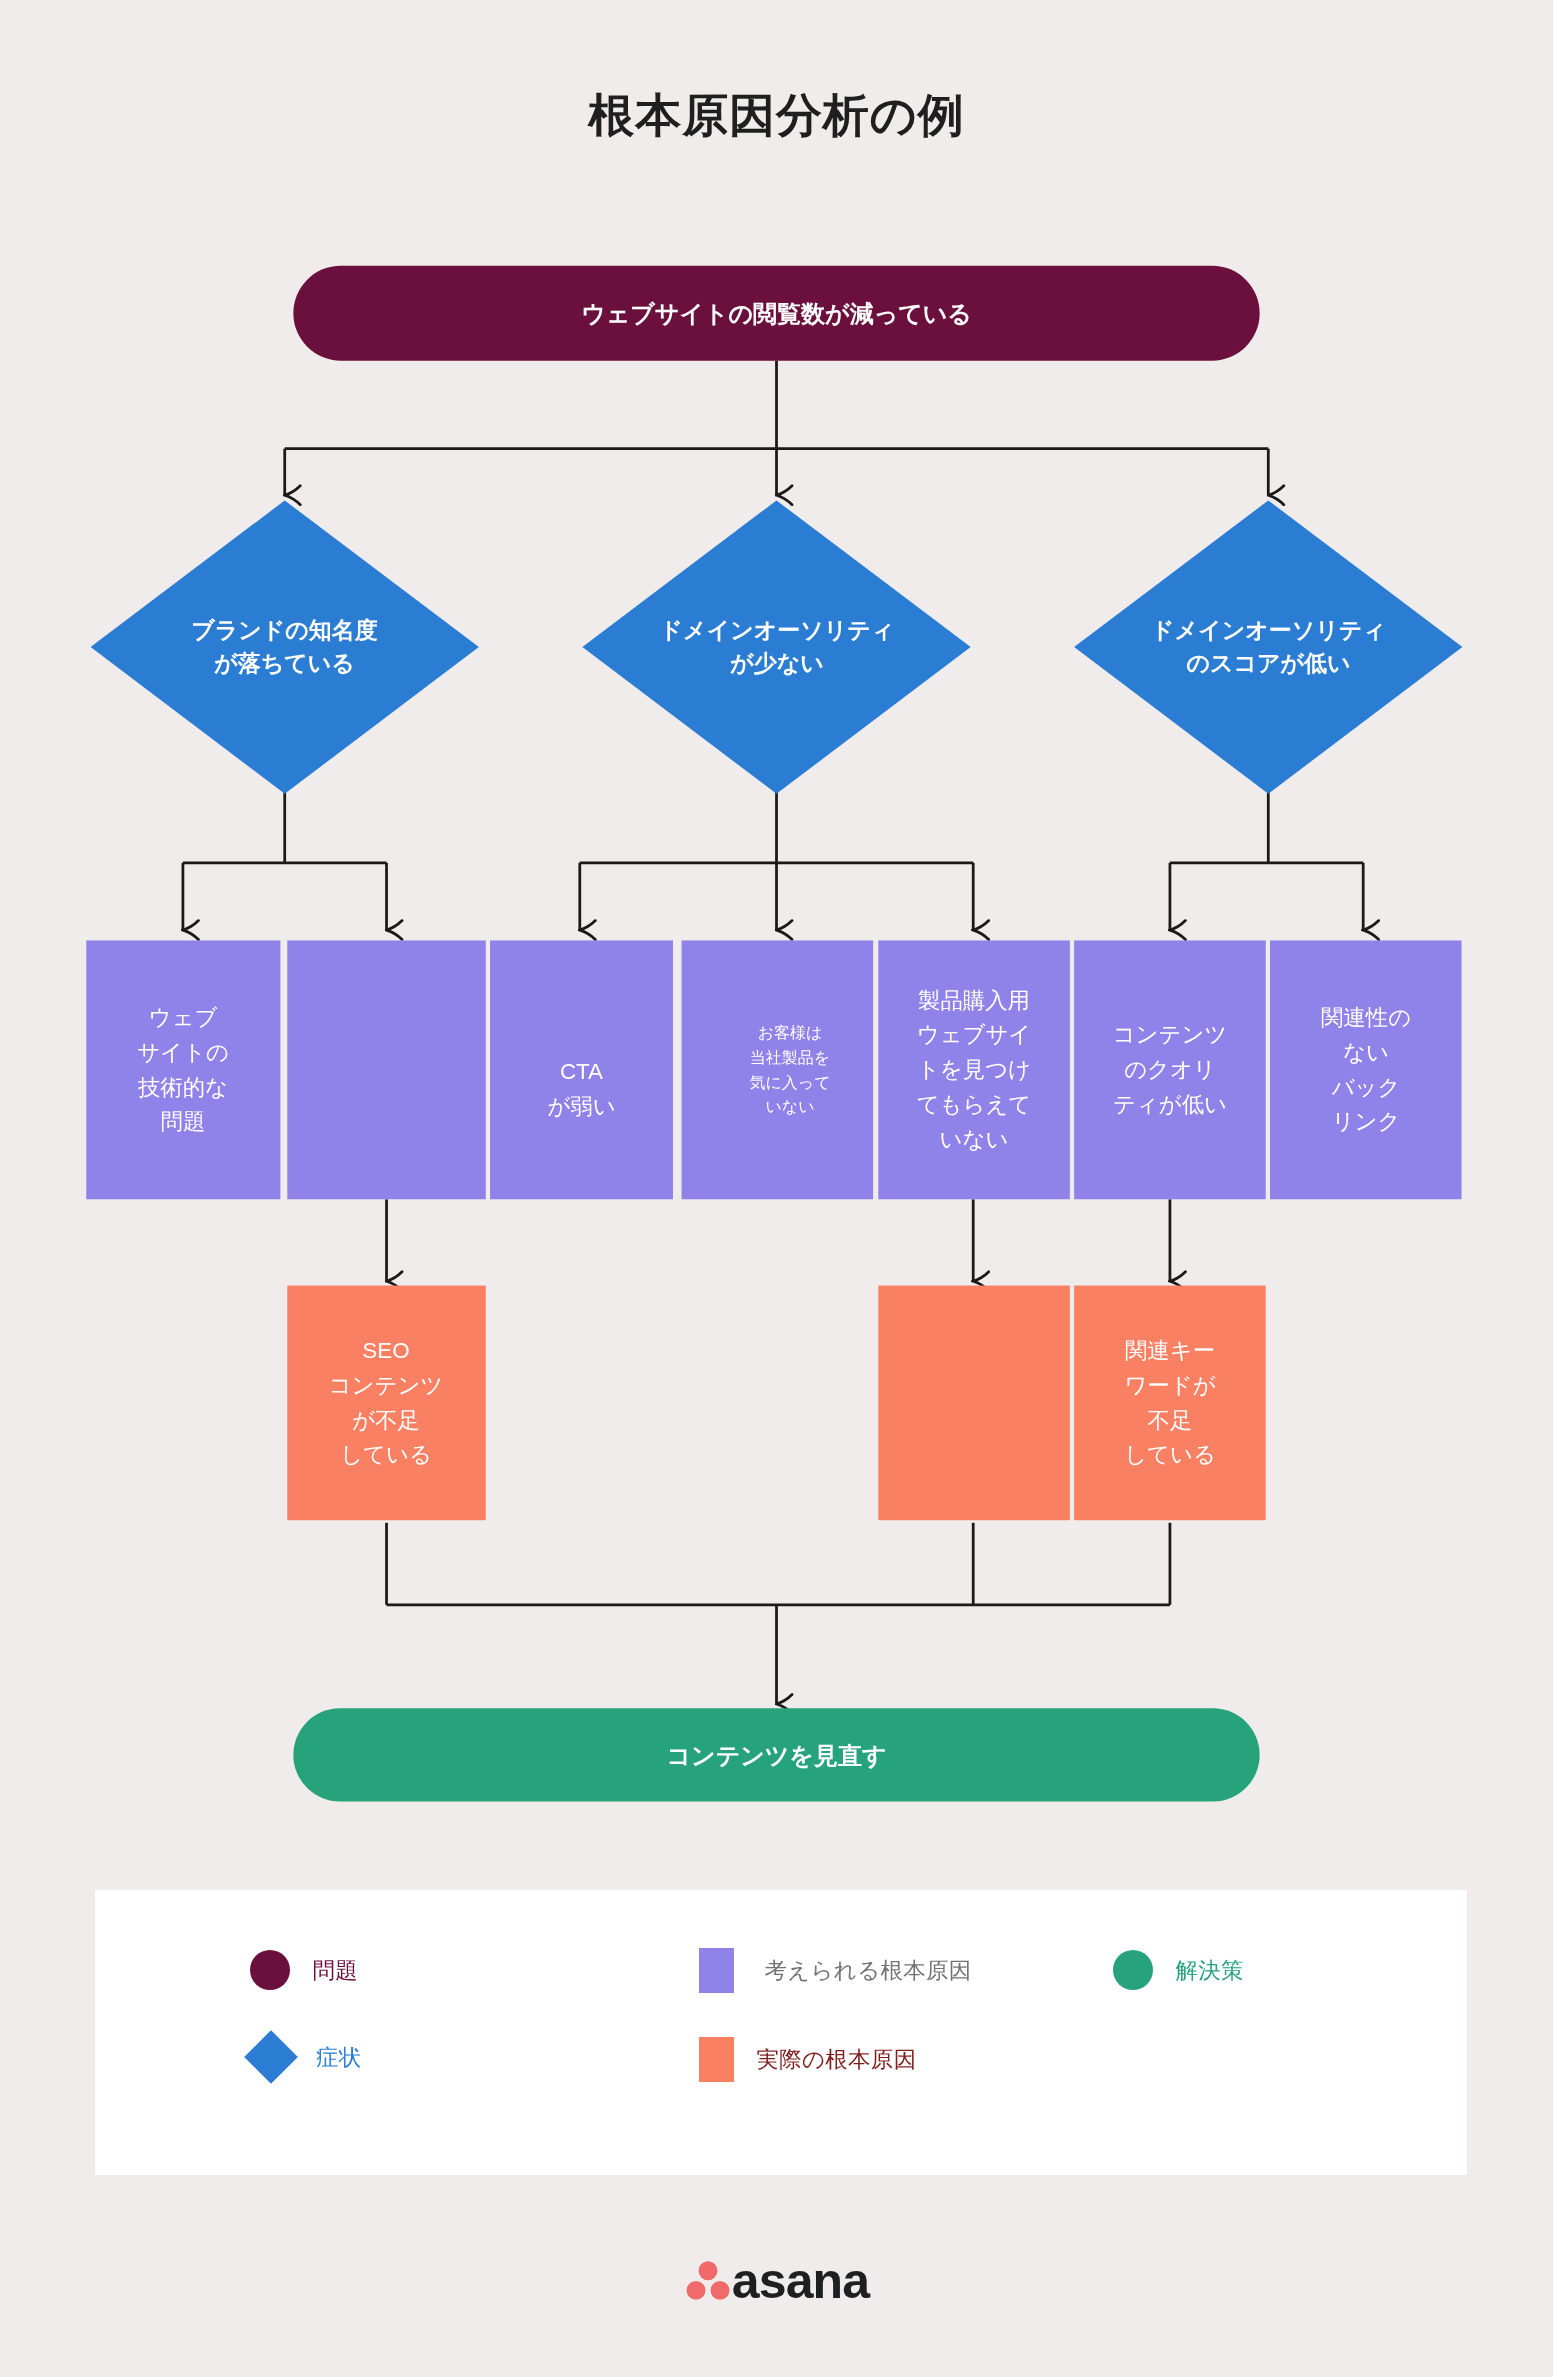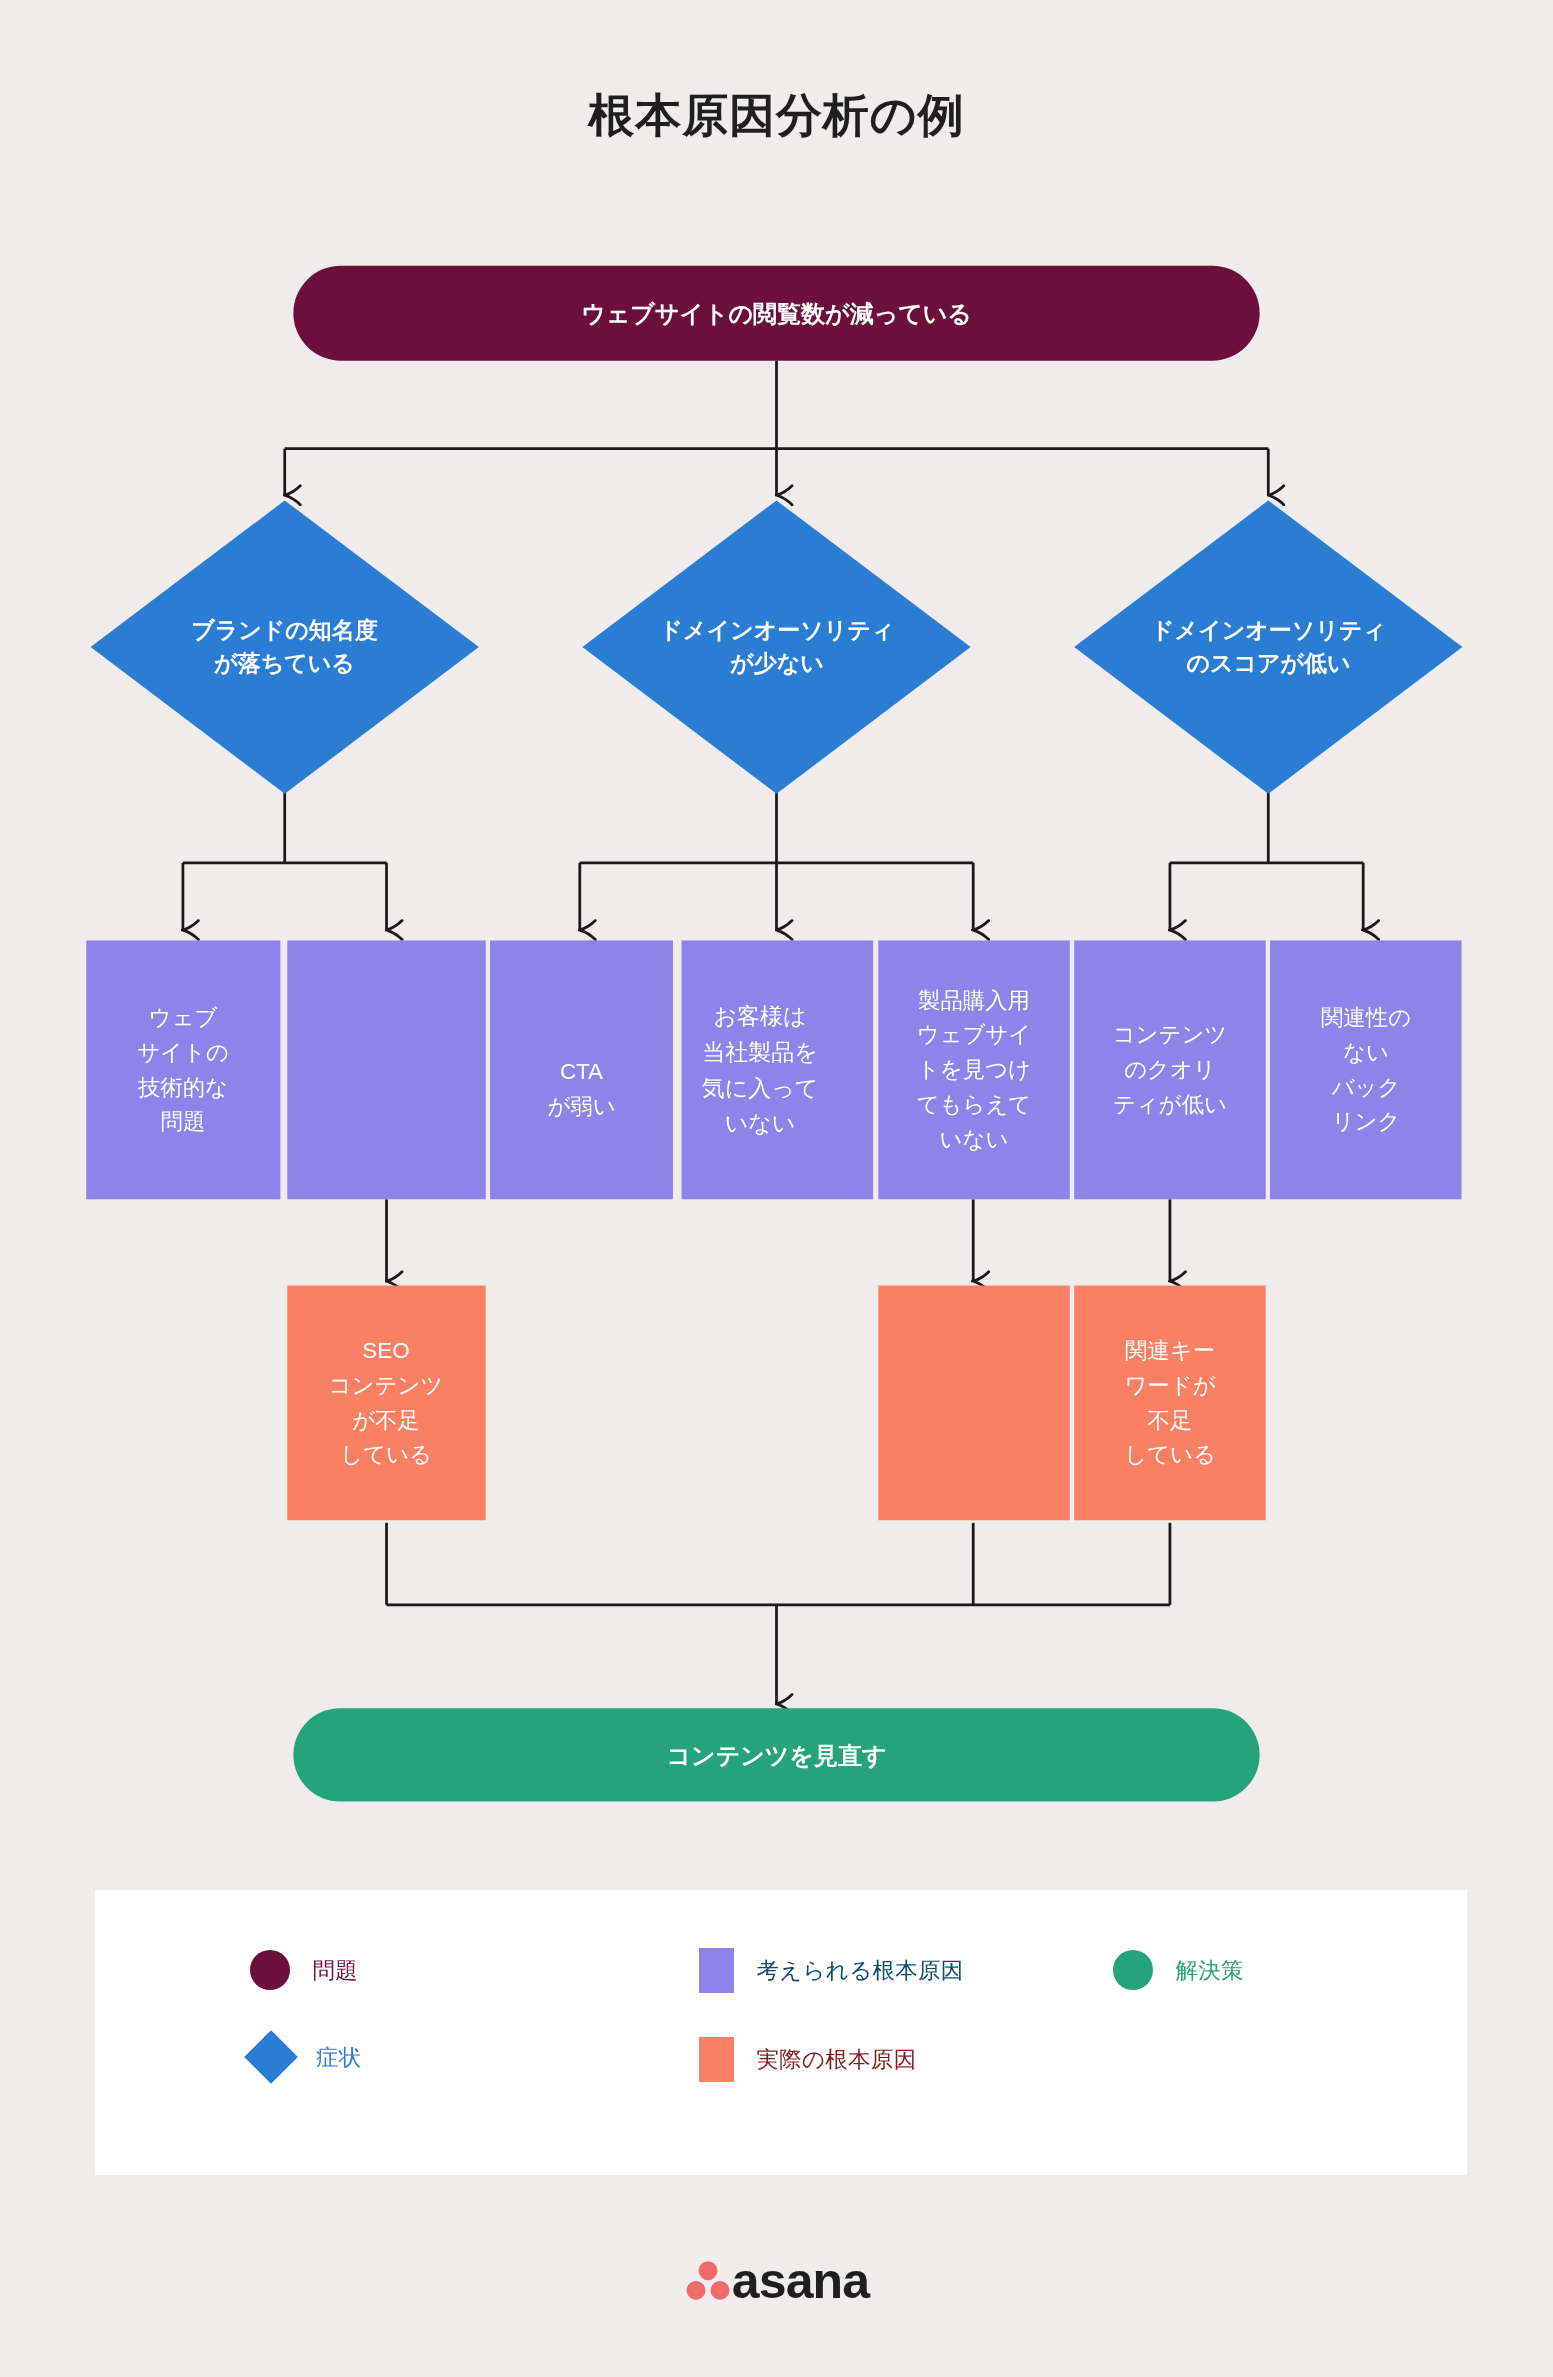--- a/index.html
+++ b/index.html
@@ -163,21 +163,21 @@
 が少ない</div>
   <div class="node-label" style="left:1113px;top:595px;width:311px;height:104px;font-size:23px;font-weight:bold;line-height:1.45;">ドメインオーソリティ
 のスコアが低い</div>
 
   <div class="node-label" style="left:86px;top:941px;width:194px;height:259px;font-size:22.4px;line-height:1.55;">ウェブ
 サイトの
 技術的な
 問題</div>
   <div class="node-label" style="left:490px;top:941px;width:183px;height:298px;font-size:22.4px;line-height:1.55;">CTA
 が弱い</div>
-  <div class="node-label" style="left:652px;top:941px;width:216px;height:259px;font-size:23px;line-height:1.55;">お客様は
+  <div class="node-label" style="left:682px;top:941px;width:216px;height:259px;font-size:16px;line-height:1.55;">お客様は
 当社製品を
 気に入って
 いない</div>
   <div class="node-label" style="left:878px;top:941px;width:192px;height:259px;font-size:22.4px;line-height:1.55;">製品購入用
 ウェブサイ
 トを見つけ
 てもらえて
 いない</div>
   <div class="node-label" style="left:1074px;top:941px;width:192px;height:259px;font-size:22.4px;line-height:1.55;">コンテンツ
 のクオリ
@@ -200,21 +200,21 @@
 
   <div class="legend-panel">
 
     <div class="legend-item" style="left:155px;top:60px;">
       <span class="legend-swatch sw-circle" style="background:#6b0f3d;"></span>
       <span class="legend-text" style="color:#6b0f3d;">問題</span>
     </div>
 
     <div class="legend-item" style="left:604px;top:58px;">
       <span class="legend-swatch sw-square" style="background:#8f82e8;"></span>
-      <span class="legend-text" style="color:#0c4a6e;">考えられる根本原因</span>
+      <span class="legend-text" style="color:#737373;margin-left:8px;">考えられる根本原因</span>
     </div>
 
     <div class="legend-item" style="left:1018px;top:60px;">
       <span class="legend-swatch sw-circle" style="background:#27a37b;"></span>
       <span class="legend-text" style="color:#27a37b;">解決策</span>
     </div>
 
     <div class="legend-item" style="left:157px;top:148px;">
       <span class="legend-swatch sw-diamond" style="background:#2b7cd3;margin-right:26px;"></span>
       <span class="legend-text" style="color:#2b7cd3;">症状</span>

